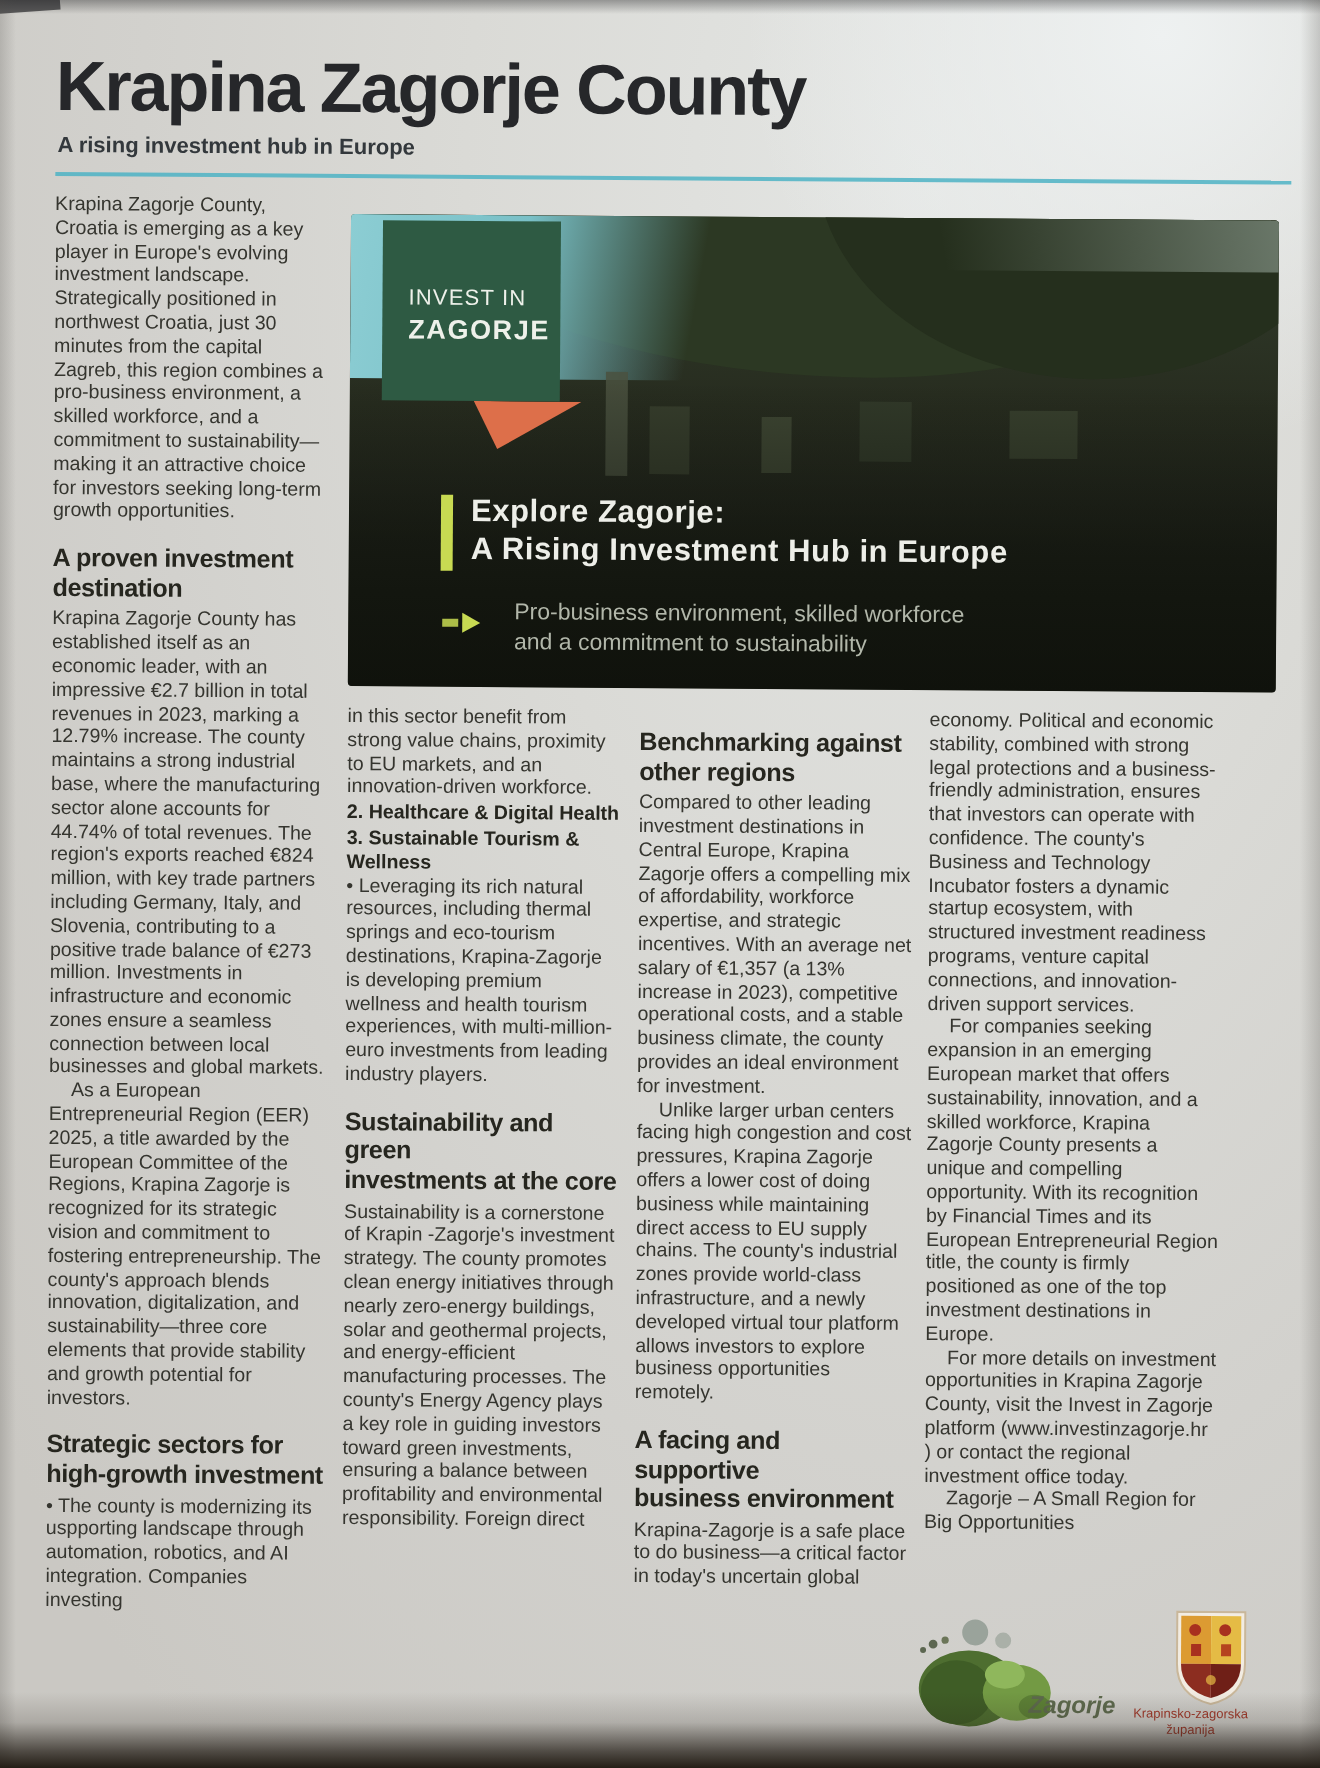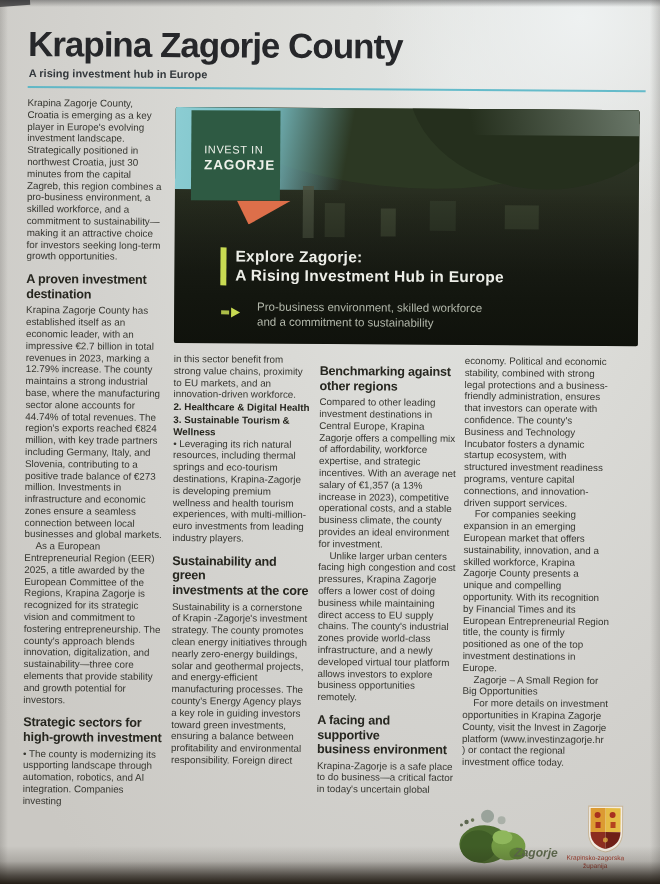--- a/index.html
+++ b/index.html
@@ -136,22 +136,22 @@
 other regions</div>
         <div class="para">Compared to other leading investment destinations in Central Europe, Krapina Zagorje offers a compelling mix of affordability, workforce expertise, and strategic incentives. With an average net salary of €1,357 (a 13% increase in 2023), competitive operational costs, and a stable business climate, the county provides an ideal environment for investment.</div>
         <div class="para indent">Unlike larger urban centers facing high congestion and cost pressures, Krapina Zagorje offers a lower cost of doing business while maintaining direct access to EU supply chains. The county's industrial zones provide world-class infrastructure, and a newly developed virtual tour platform allows investors to explore business opportunities remotely.</div>
         <div class="sec-heading">A facing and supportive
 business environment</div>
         <div class="para">Krapina-Zagorje is a safe place to do business—a critical factor in today's uncertain global</div>
       </div>
     <div class="col col-4">
         <div class="para">economy. Political and economic stability, combined with strong legal protections and a business-friendly administration, ensures that investors can operate with confidence. The county's Business and Technology Incubator fosters a dynamic startup ecosystem, with structured investment readiness programs, venture capital connections, and innovation-driven support services.</div>
         <div class="para indent">For companies seeking expansion in an emerging European market that offers sustainability, innovation, and a skilled workforce, Krapina Zagorje County presents a unique and compelling opportunity. With its recognition by Financial Times and its European Entrepreneurial Region title, the county is firmly positioned as one of the top investment destinations in Europe.</div>
+        <div class="para indent">For more details on investment opportunities in Krapina Zagorje County, visit the Invest in Zagorje platform (www.investinzagorje.hr ) or contact the regional investment office today.</div>
         <div class="para indent">Zagorje – A Small Region for Big Opportunities</div>
-        <div class="para indent">For more details on investment opportunities in Krapina Zagorje County, visit the Invest in Zagorje platform (www.investinzagorje.hr ) or contact the regional investment office today.</div>
       </div>
 
     <div class="footer-logos">
       <div class="zagorje-logo">
         <svg width="100" height="62" viewBox="0 0 100 62">
           <circle cx="33" cy="9" r="6.5" fill="#9aa39b"></circle>
           <circle cx="47" cy="13" r="4" fill="#aab0a8"></circle>
           <circle cx="12" cy="15" r="2.2" fill="#5c6650"></circle>
           <circle cx="18" cy="13" r="1.8" fill="#6b7558"></circle>
           <circle cx="7" cy="18" r="1.5" fill="#5c6650"></circle>

